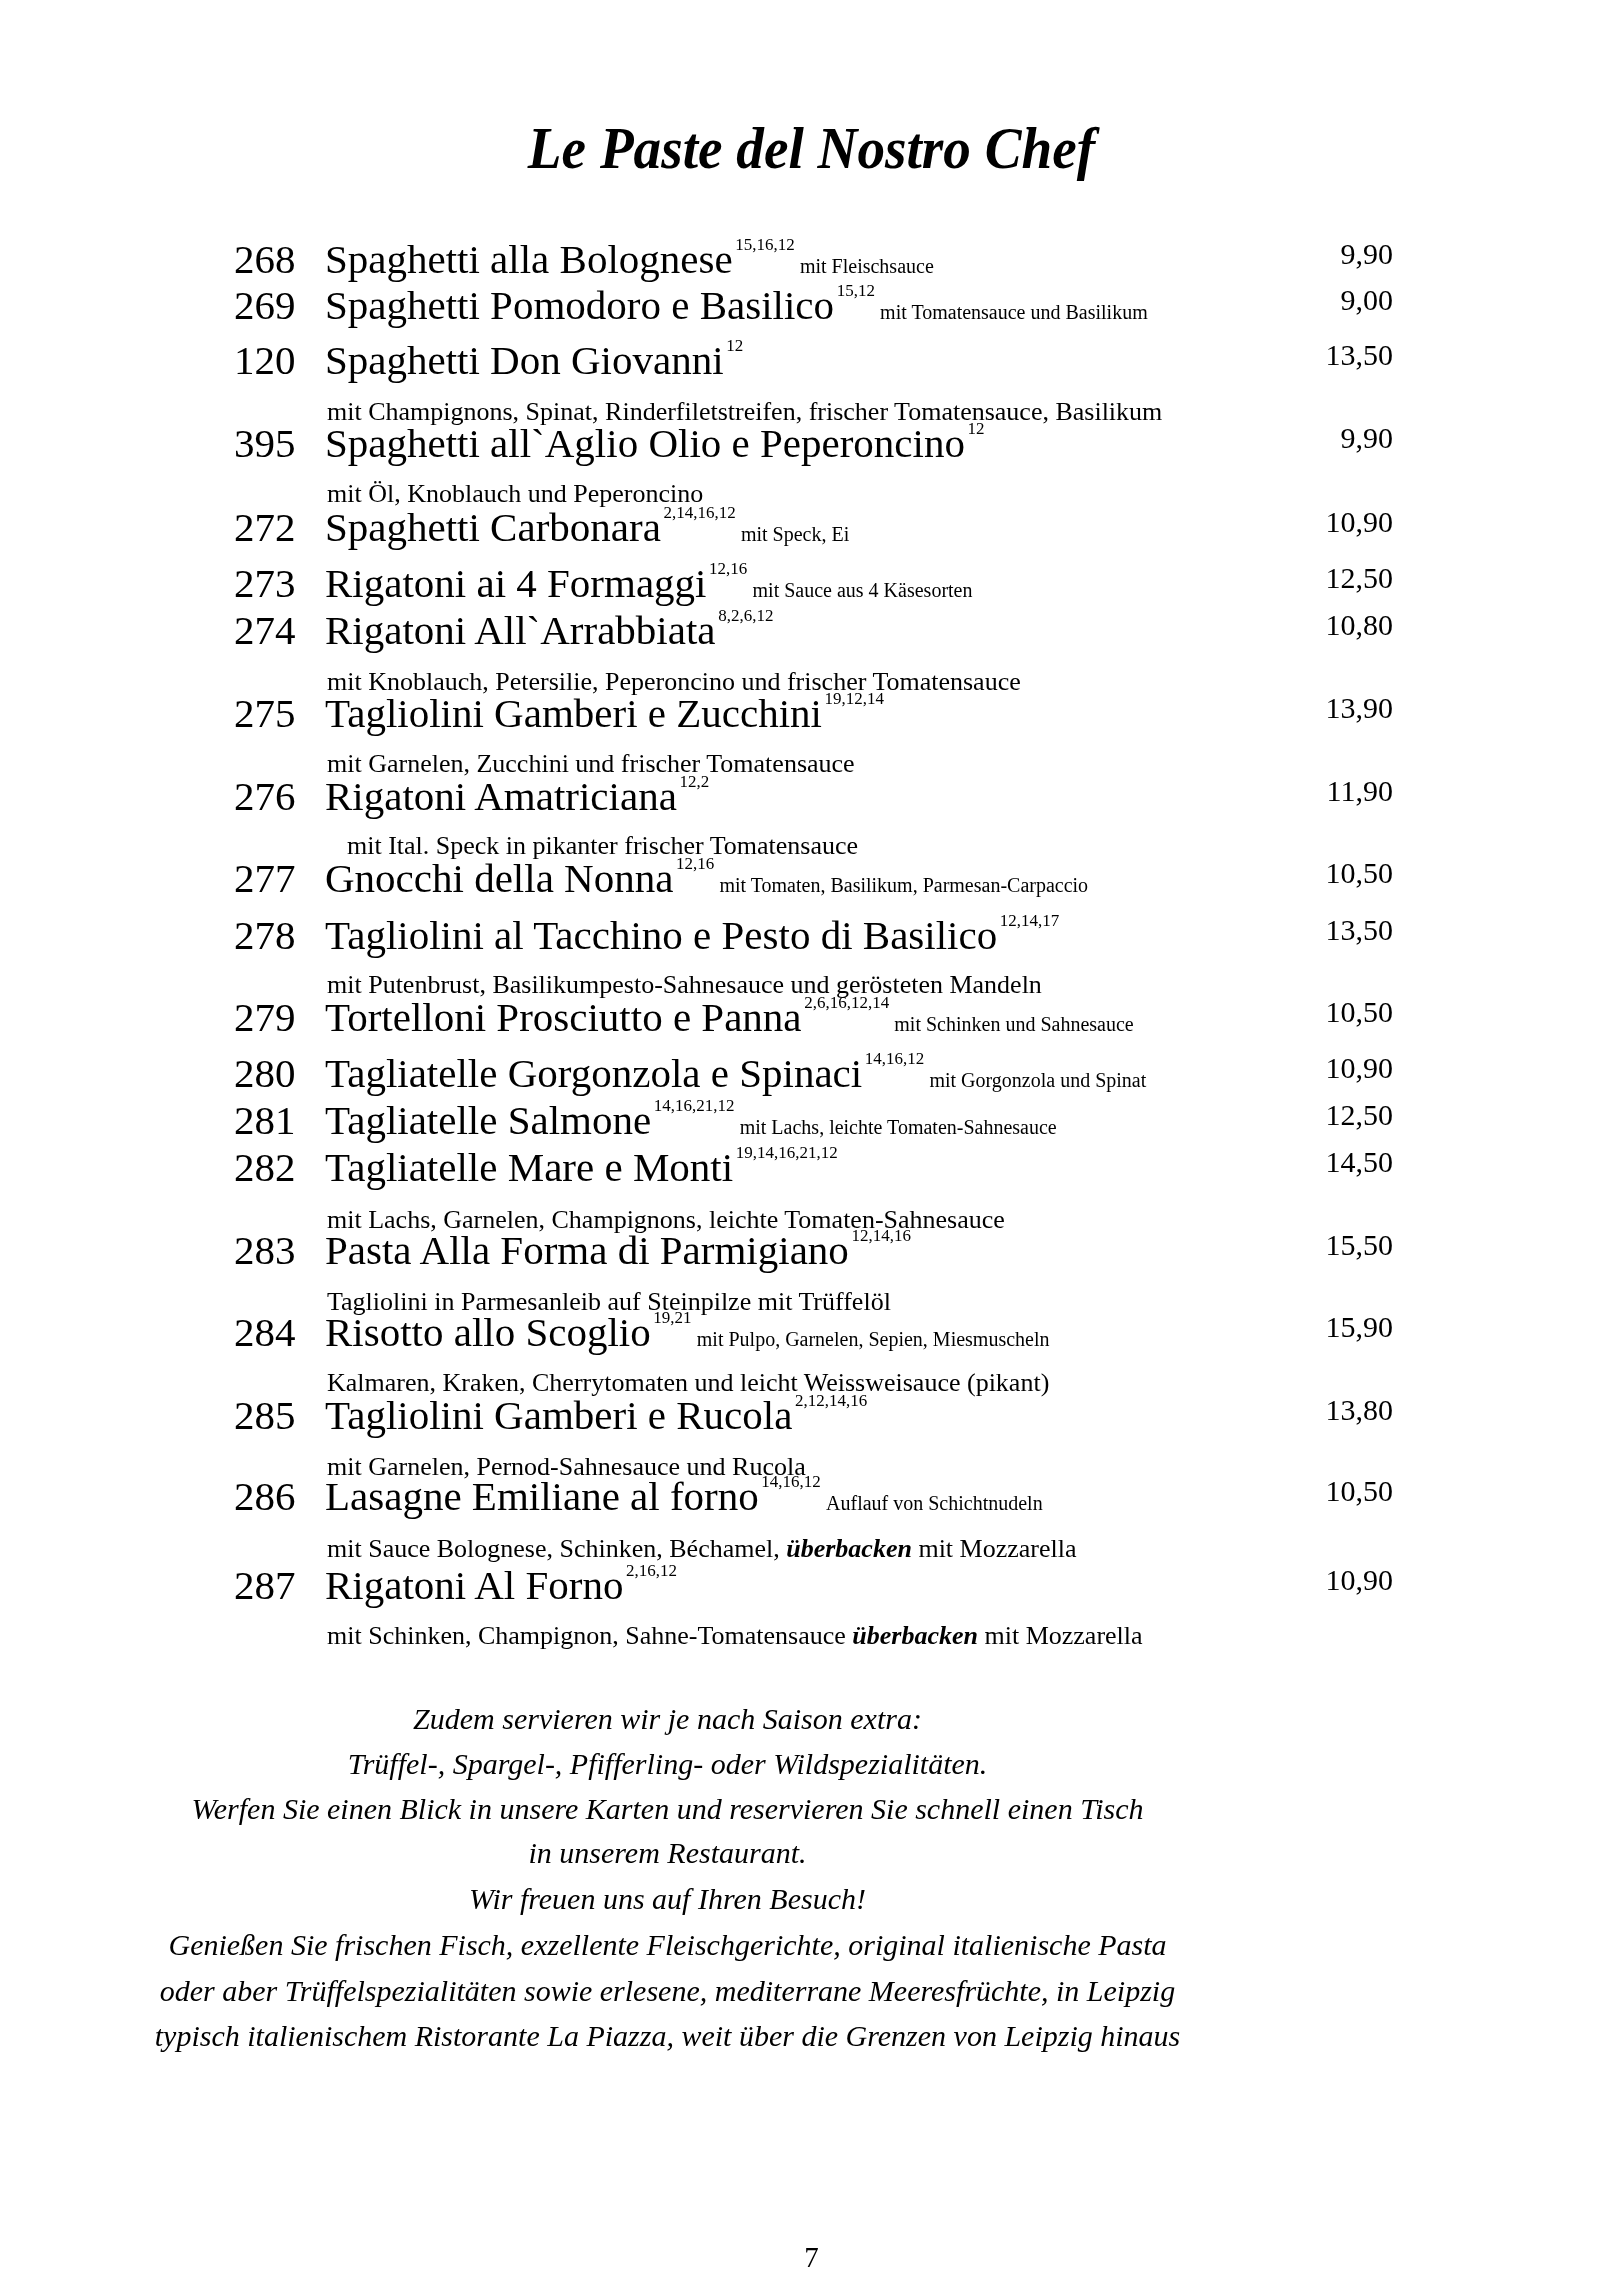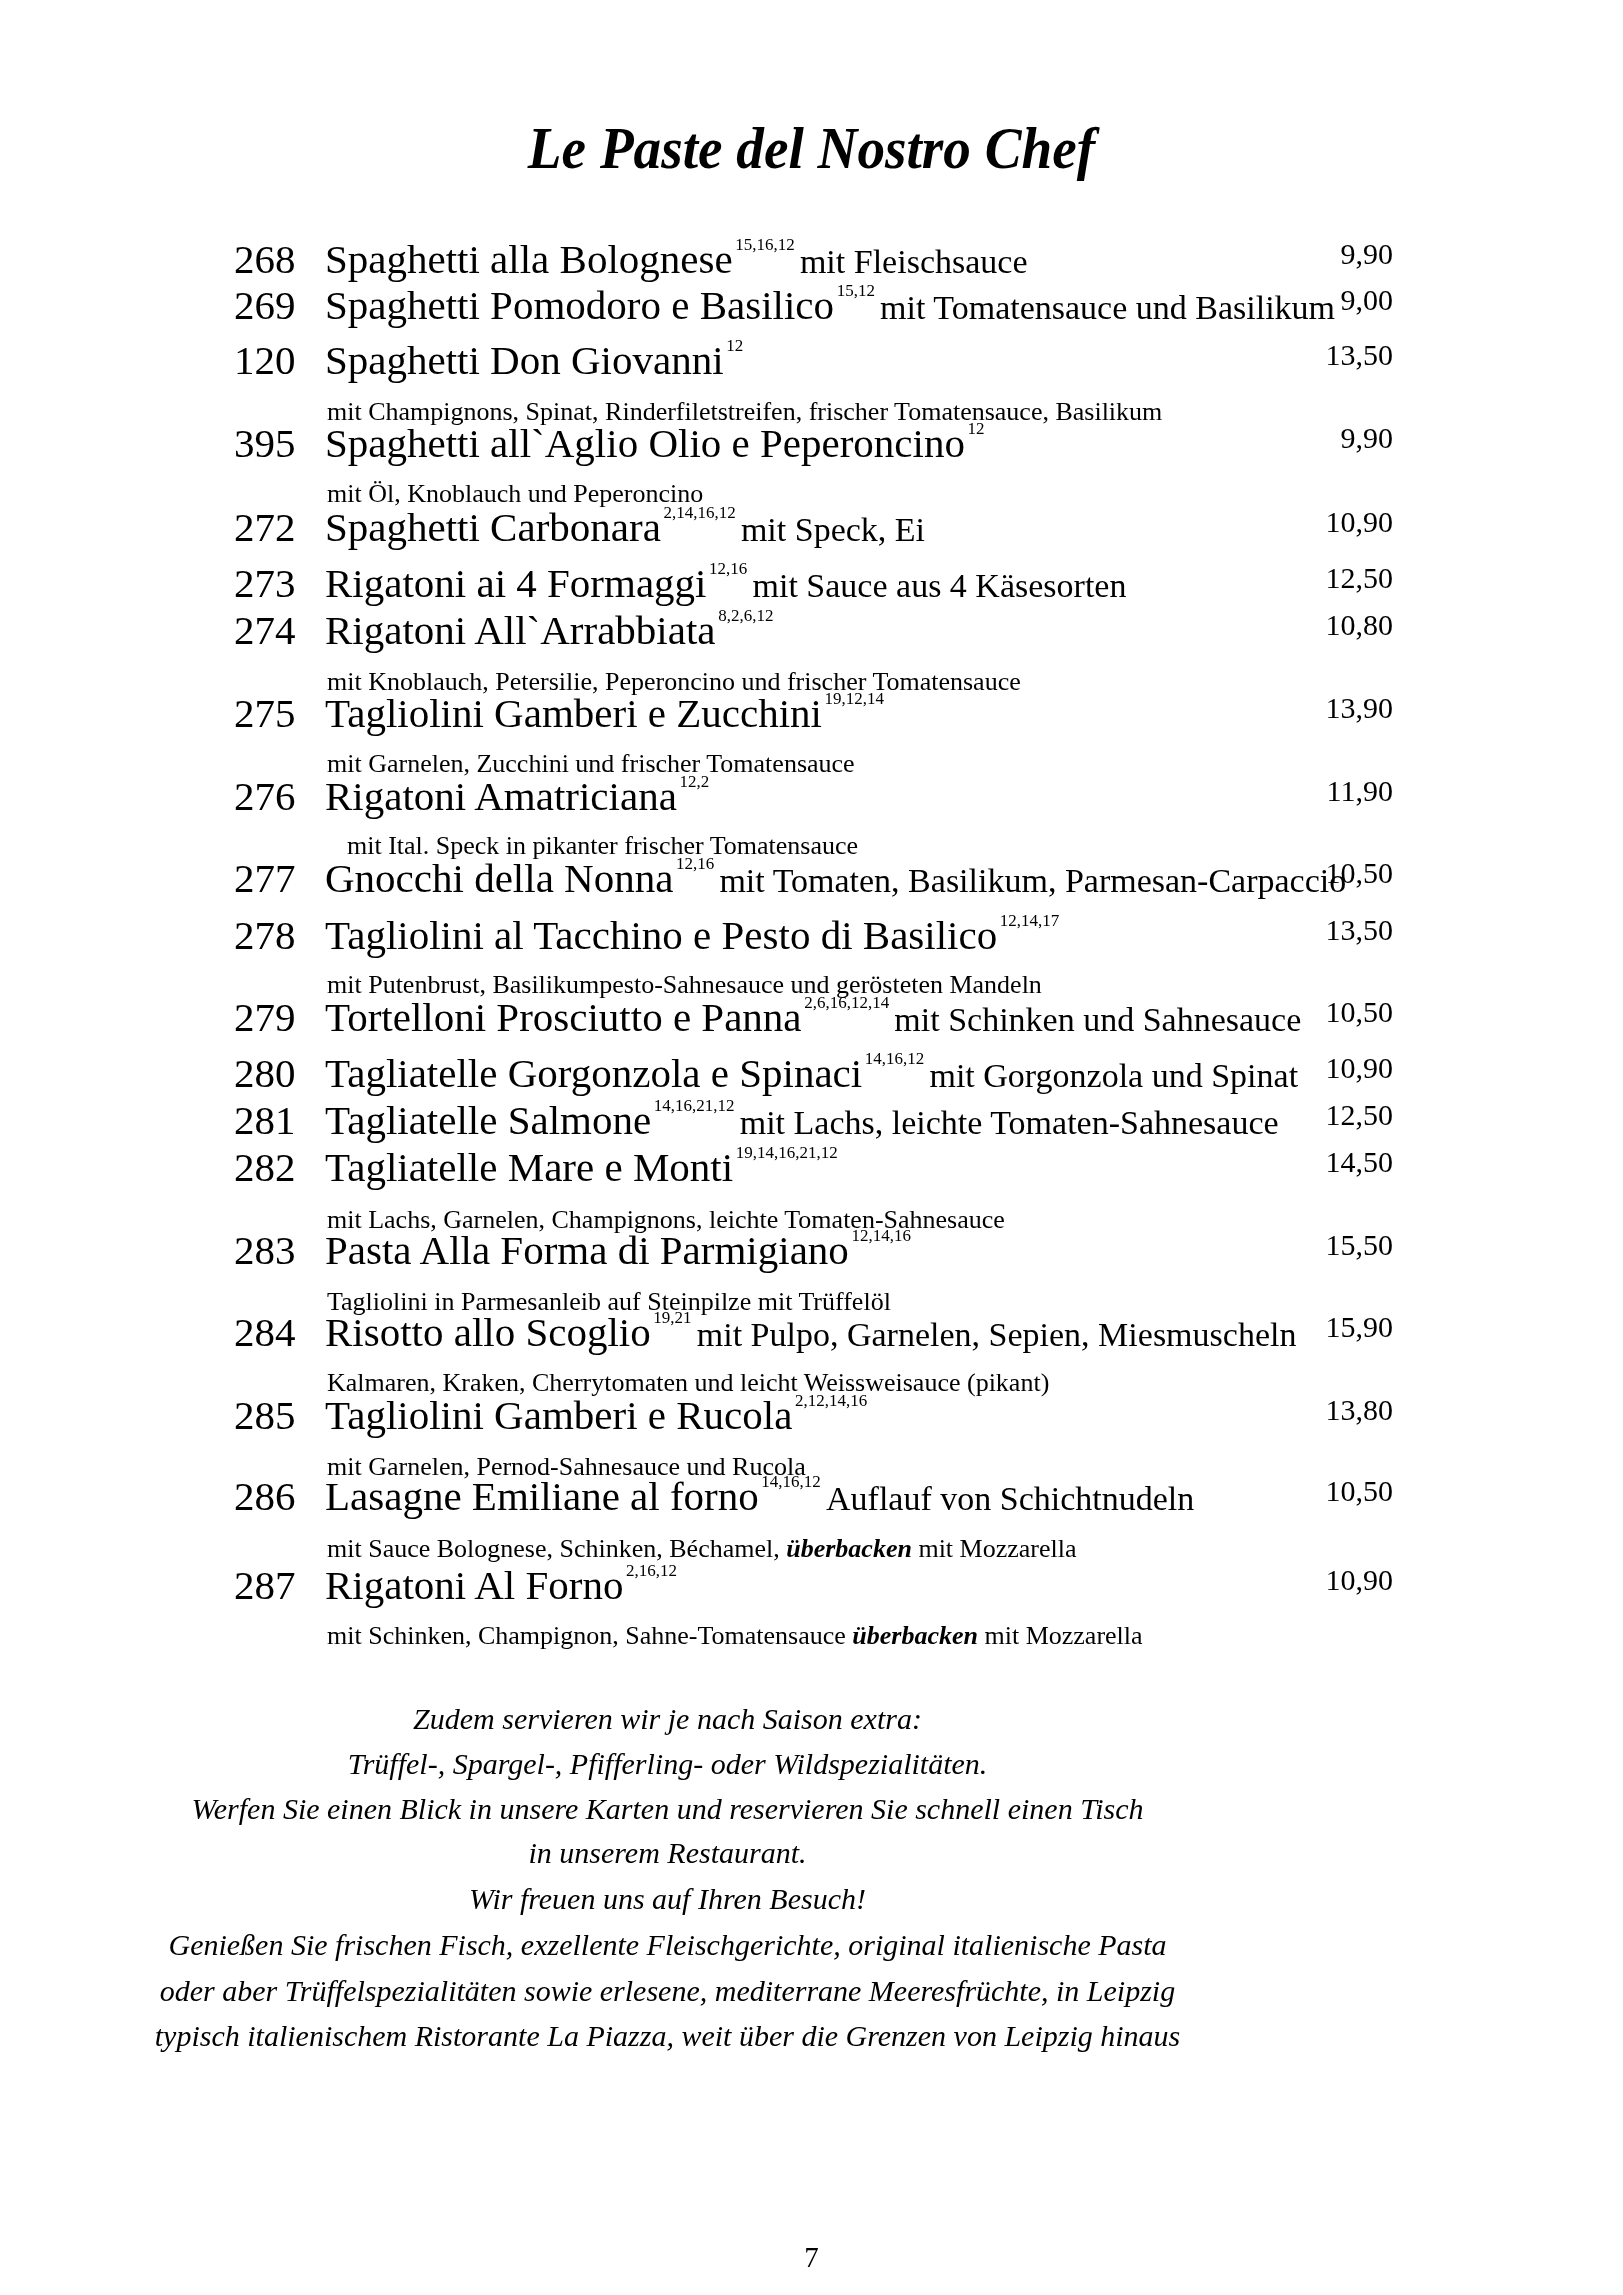--- a/index.html
+++ b/index.html
@@ -2,21 +2,21 @@
 <html style="font-size:10.5px"><head>
 <meta charset="utf-8">
 <style>
   html, body { margin:0; padding:0; background:#ffffff; }
   body { width:1623px; height:2295px; position:relative; overflow:hidden; color:#000; font-family:"Liberation Serif", serif; }
   .title { position:absolute; left:0; width:1623px; top:114px; text-align:center; font-size:60px; font-weight:bold; font-style:italic; transform:scaleX(0.92); }
   .row { position:absolute; left:0; width:1623px; height:52px; }
   .num { position:absolute; left:234px; font-size:41px; line-height:1; white-space:nowrap; }
   .name { position:absolute; left:325px; font-size:41px; line-height:1; white-space:nowrap; }
   .name sup { font-size:17px; vertical-align:top; position:relative; top:-2.6px; margin-left:2.6px; }
-  .inline-desc { font-size:34px; margin-left:5.2px; }
+  .inline-desc { font-size:20px; margin-left:5.2px; }
   .price { position:absolute; right:230px; font-size:30px; line-height:1; white-space:nowrap; text-align:right; }
   .desc { position:absolute; left:327px; font-size:26px; line-height:1; white-space:nowrap; }
   .desc b { font-weight:bold;font-style:italic; }
   .footer-line { position:absolute; left:0; width:1335px; text-align:center; font-size:30px; font-style:italic; line-height:1; white-space:nowrap; }
   .page-num { position:absolute; left:0; width:1623px; top:2241px; text-align:center; font-size:29px; }
 </style>
 </head>
 <body>
 
 <div class="title">Le Paste del Nostro Chef</div>

